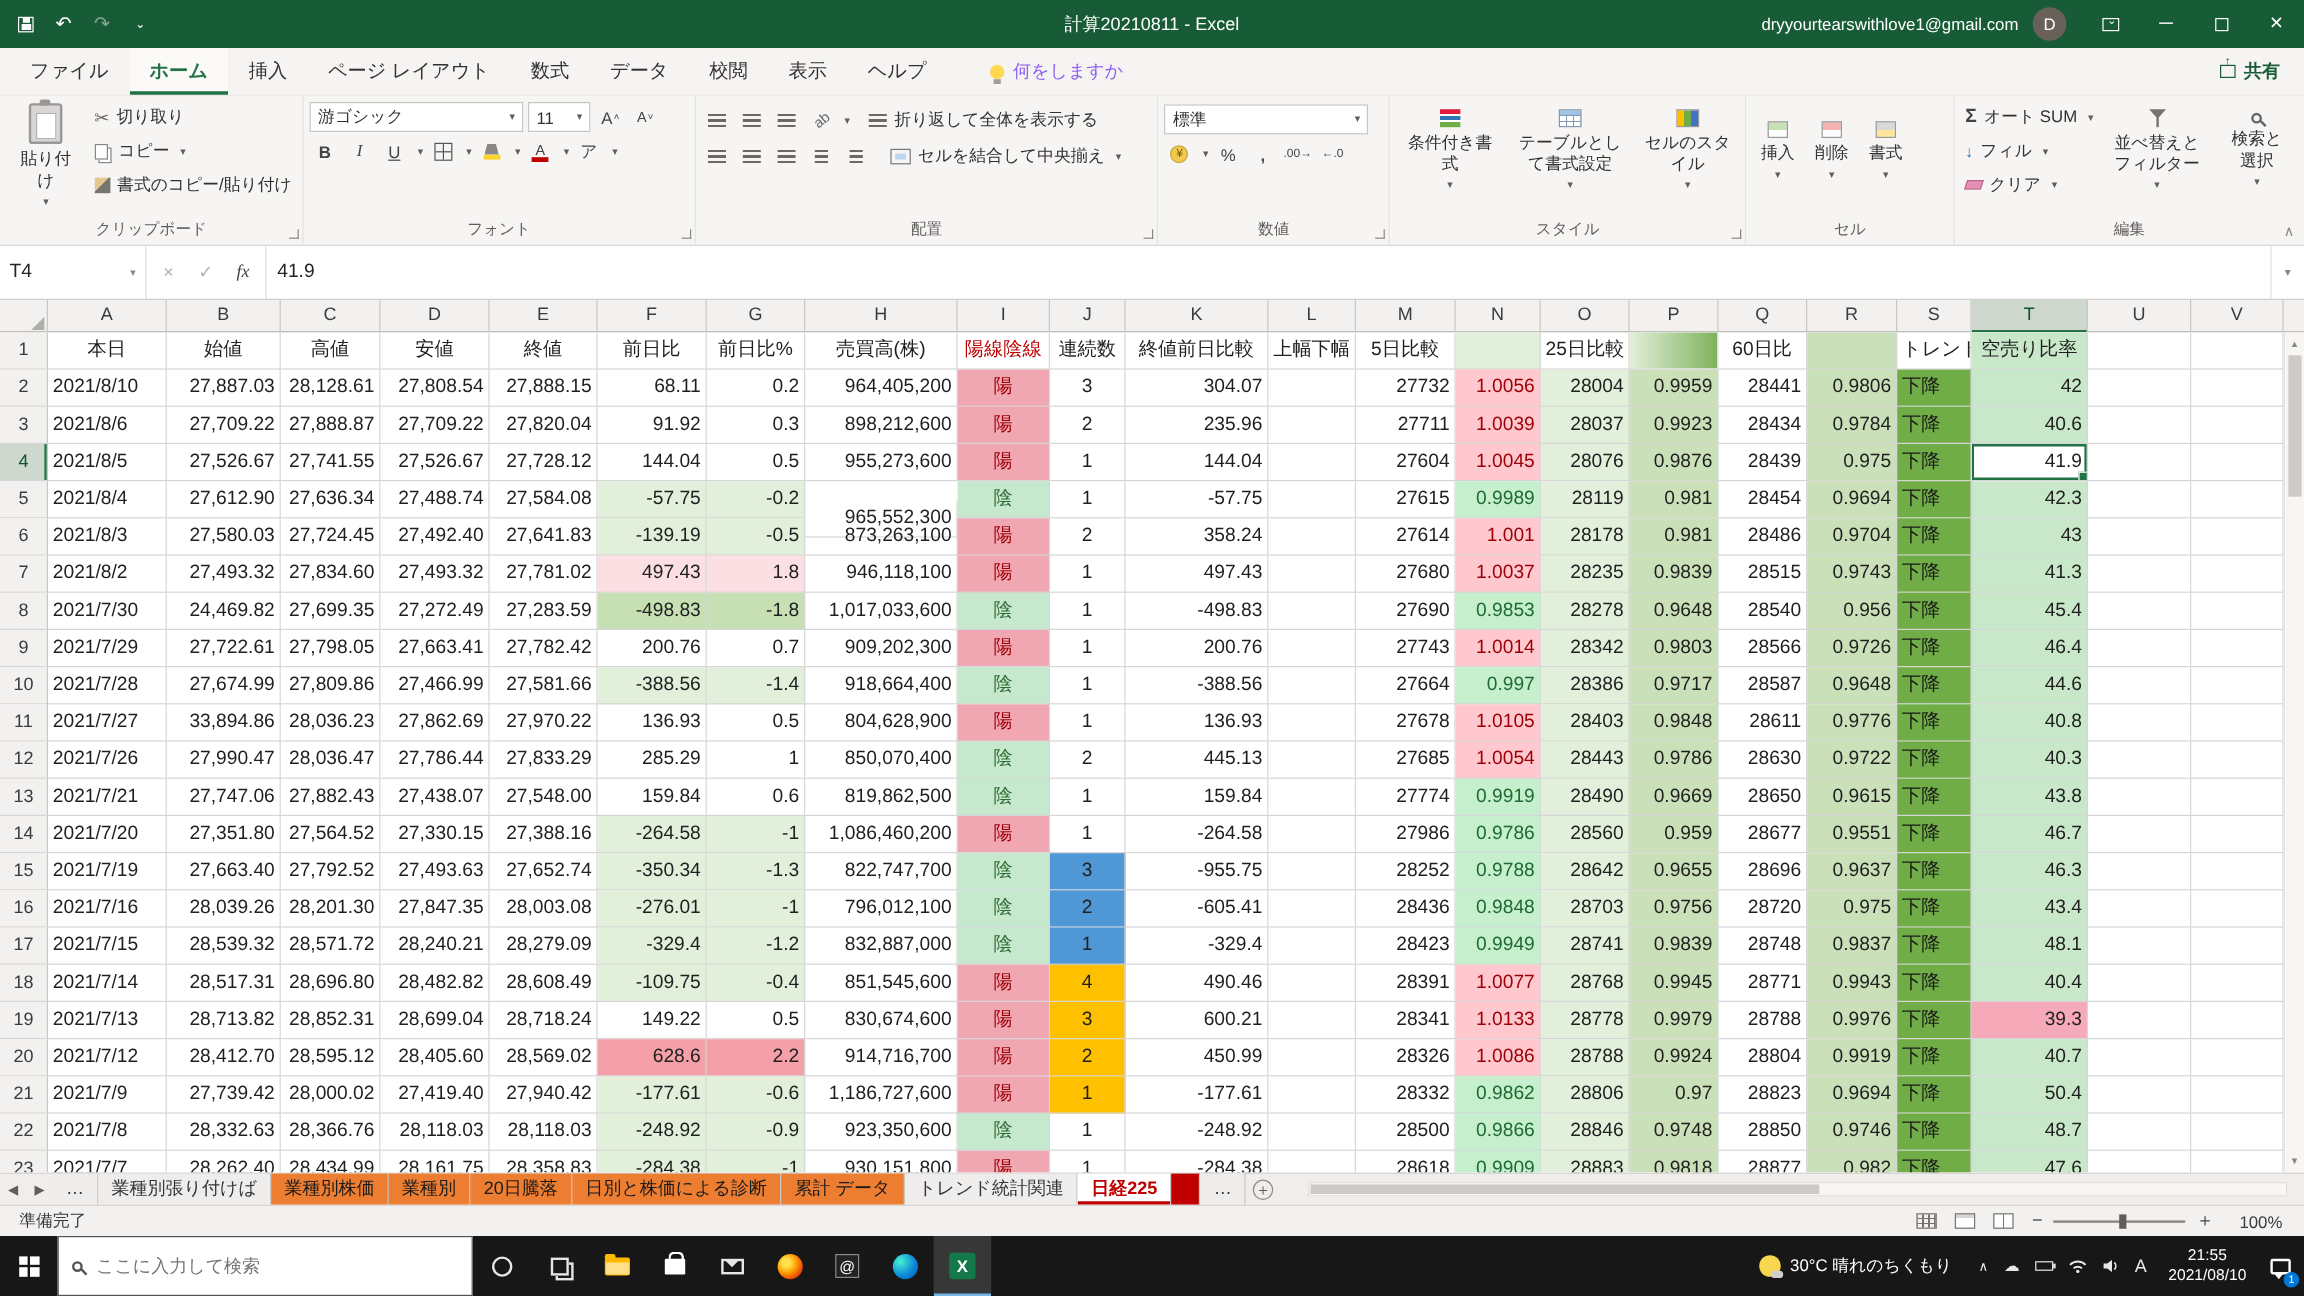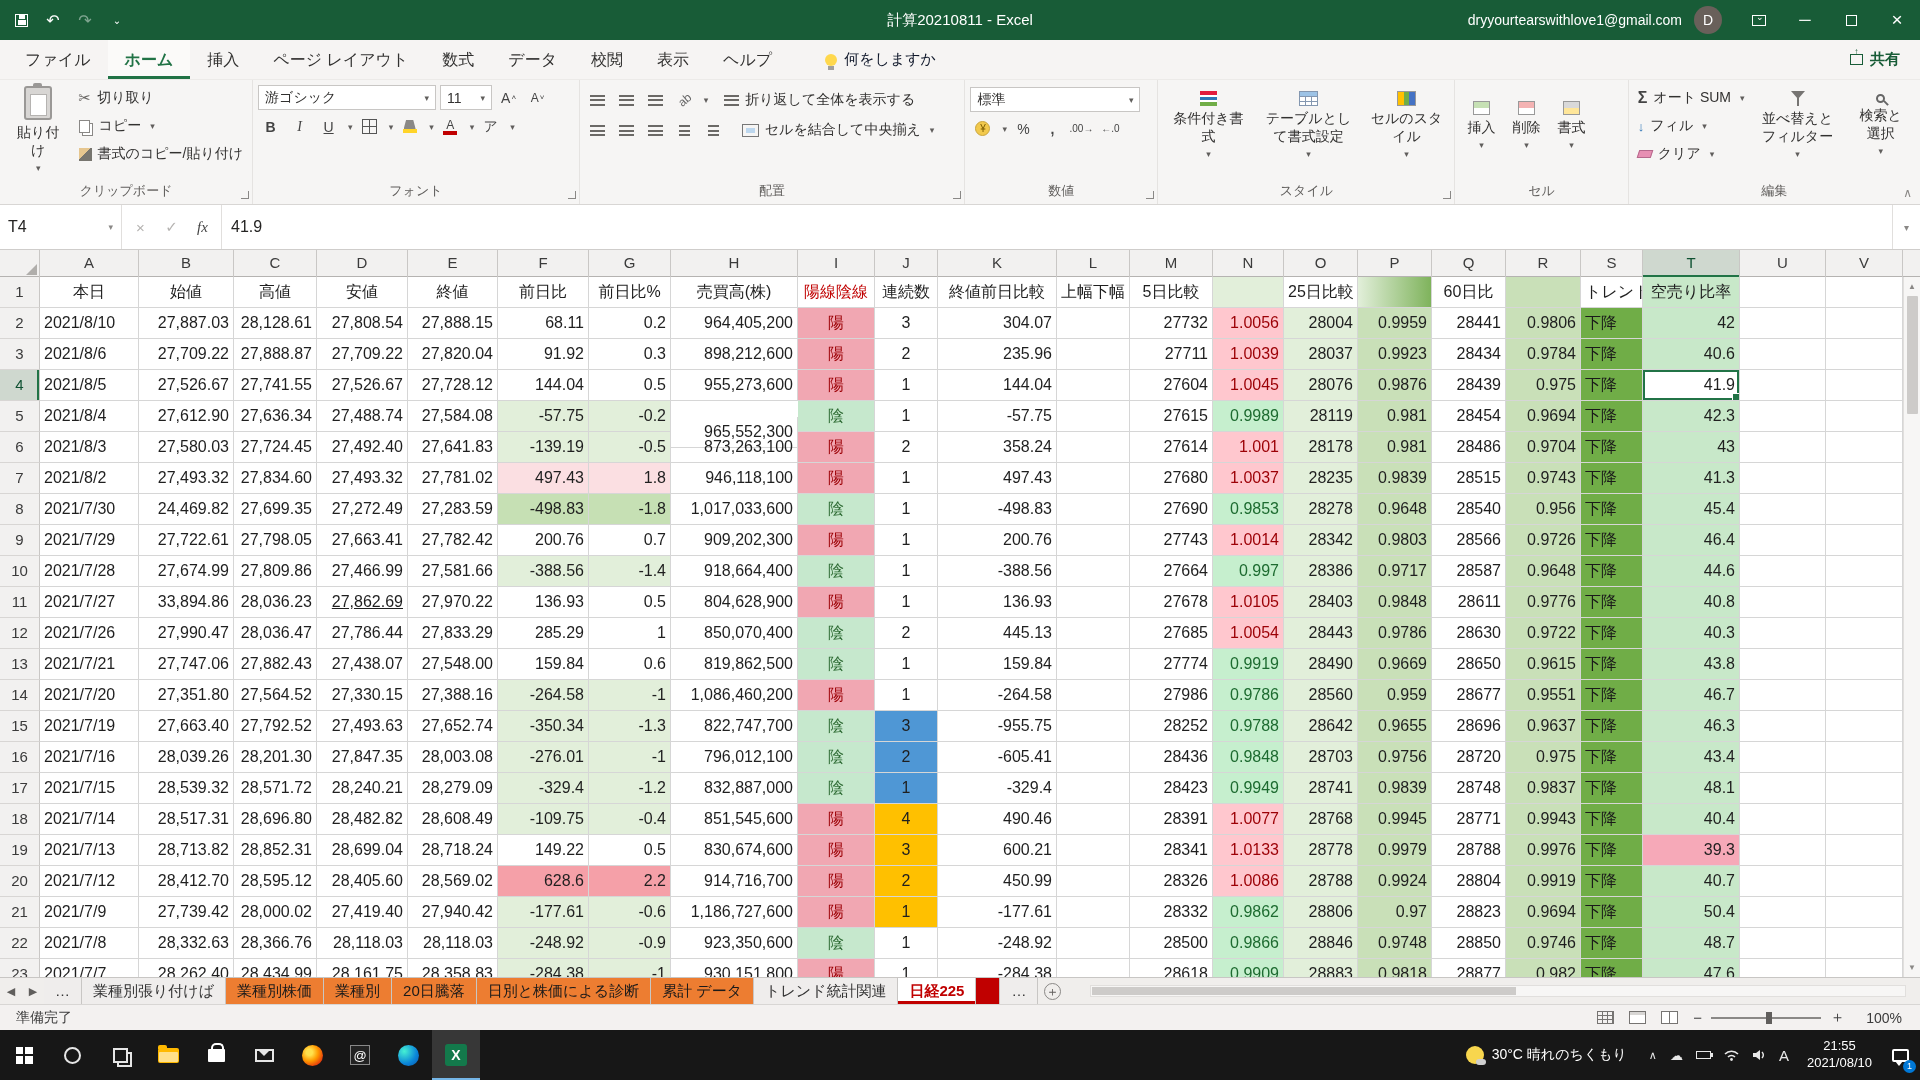--- a/index.html
+++ b/index.html
@@ -23,21 +23,21 @@
   .ic-ribopt{width:14px;height:11px;border:1px solid #fff;position:relative;}
   .ic-ribopt::after{content:"⌄";position:absolute;left:3px;top:-4px;font-size:9px;}
   .ic-restore{width:11px;height:11px;border:1px solid #fff;position:relative;background:#185c37;}
   .ic-restore::before{content:"";position:absolute;top:-4px;left:2px;width:11px;height:11px;border:1px solid #fff;z-index:-1;}
 
   
   .ribbontabs{height:40px;background:#f6f4f3;display:flex;align-items:stretch;flex:none;border-bottom:1px solid #eceae8;}
   .rtablist{display:flex;align-items:stretch;padding-left:8px;}
   .rtab{padding:0 17px;line-height:39px;font-size:16px;color:#323130;}
   .rtab.on{color:#217346;font-weight:700;box-shadow:inset 0 -3px 0 #217346;background:#fbfaf9;}
-  .tellme{display:flex;align-items:center;gap:7px;margin-left:36px;font-size:15px;color:#0f172a;}
+  .tellme{display:flex;align-items:center;gap:7px;margin-left:36px;font-size:15px;color:#8b5cf6;}
   .ic-bulb{width:12px;height:12px;border-radius:50%;background:#ffd84d;position:relative;}
   .ic-bulb::after{content:"";position:absolute;left:3px;bottom:-4px;width:6px;height:4px;background:#a19f9d;}
   .sharebtn{margin-left:auto;margin-right:20px;display:flex;align-items:center;gap:7px;font-size:15px;color:#185c37;font-weight:600;}
   .ic-share{width:13px;height:11px;border:1px solid #185c37;position:relative;}
   .ic-share::after{content:"↑";position:absolute;top:-9px;left:3px;font-size:10px;color:#185c37;}
 
   
   .ribbon{height:125px;background:#f6f5f4;border-bottom:1px solid #d8d6d4;display:flex;position:relative;flex:none;overflow:hidden;}
   .rg{position:relative;display:flex;flex-direction:column;border-right:1px solid #e5e3e1;padding:3px 5px 0;}
   .rgb{flex:1;display:flex;align-items:flex-start;gap:3px;}
@@ -777,21 +777,21 @@
           <div class="cell a-left tr" style="width: 62px;">下降</div>
           <div class="cell a-right sh" style="width: 97px;">44.6</div>
           <div class="cell a-right" style="width: 86px;"></div>
           <div class="cell a-right" style="width: 77px;"></div>
         </div>
         <div class="grow">
           <div class="rowh">11</div>
           <div class="cell a-left" style="width: 99px;">2021/7/27</div>
           <div class="cell a-right" style="width: 95px;">33,894.86</div>
           <div class="cell a-right" style="width: 83px;">28,036.23</div>
-          <div class="cell a-right" style="width: 91px; text-decoration: underline;">27,862.69</div>
+          <div class="cell a-right" style="width: 91px;">27,862.69</div>
           <div class="cell a-right" style="width: 90px;">27,970.22</div>
           <div class="cell a-right" style="width: 91px;">136.93</div>
           <div class="cell a-right" style="width: 82px;">0.5</div>
           <div class="cell a-right" style="width: 127px;">804,628,900</div>
           <div class="cell a-center yo" style="width: 77px;">陽</div>
           <div class="cell a-center" style="width: 63px;">1</div>
           <div class="cell a-right" style="width: 119px;">136.93</div>
           <div class="cell a-right" style="width: 73px;"></div>
           <div class="cell a-right" style="width: 83px;">27678</div>
           <div class="cell a-right pk" style="width: 71px;">1.0105</div>
@@ -1154,20 +1154,24 @@
   </div>
 
   <div class="taskbar">
     <div class="tstart">
       <span class="winlogo">
           <i></i>
           <i></i>
           <i></i>
           <i></i>
         </span>
+    </div>
+    <div class="tsearch">
+      <span class="ic-mag"></span>
+      <input placeholder="ここに入力して検索" style="">
     </div>
     <div class="tapps">
         <div class="tapp">
           <span class="ti ti-cortana"></span>
         </div>
         <div class="tapp">
           <span class="ti ti-taskview"></span>
         </div>
         <div class="tapp">
           <span class="ti ti-explorer"></span>

